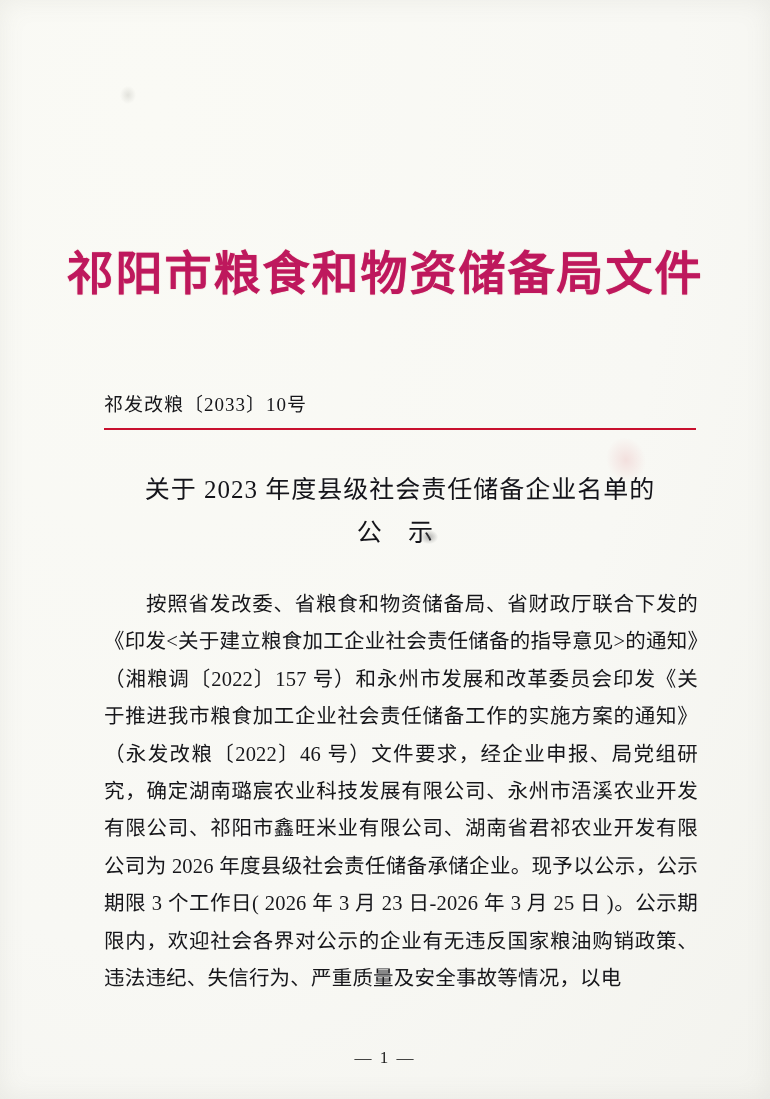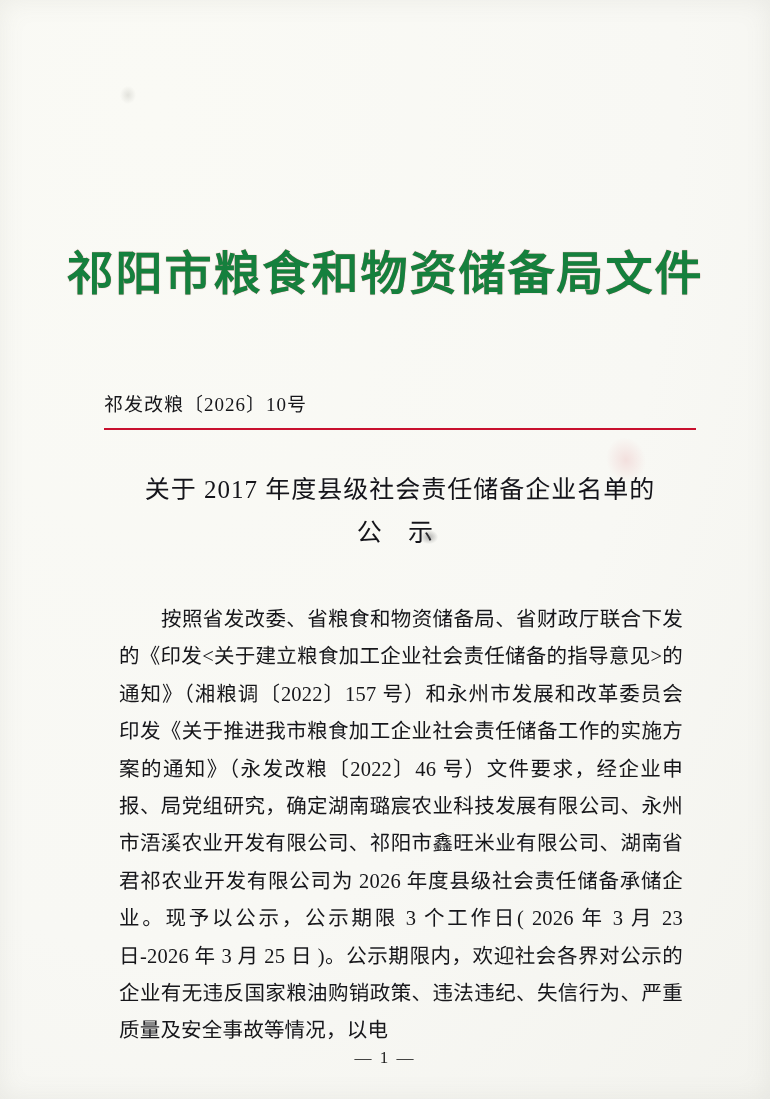--- a/index.html
+++ b/index.html
@@ -40,21 +40,21 @@
     height: 1099px;
   }
 
   
   .masthead {
     position: absolute;
     left: 0;
     top: 248px;
     width: 770px;
     text-align: center;
-    color: #15803d;
+    color: #be185d;
     font-family: "DejaVu Serif", "Liberation Serif", serif;
     font-weight: 700;
     font-size: 47px;
     letter-spacing: 2px;
     line-height: 1.1;
     text-shadow: 0 0 1px rgba(200,16,46,0.55);
     white-space: nowrap;
   }
 
   
@@ -108,21 +108,21 @@
     top: 586px;
     width: 594px;
     font-size: 20.5px;
     line-height: 37.4px;
     color: #16161a;
     letter-spacing: 0.2px;
     text-align: justify;
     text-justify: inter-character;
   }
   .body-text p {
-    margin: 15px;
+    margin: 0;
   }
   .body-text .indent {
     text-indent: 2.05em;
   }
 
   
   .page-number {
     position: absolute;
     left: 0;
     top: 1048px;
@@ -159,27 +159,27 @@
 <body>
 
 <div class="page">
   <div class="paper-tint"></div>
 
   <div class="content">
 
     <div class="masthead">祁阳市粮食和物资储备局文件</div>
 
     <div class="docnum-row">
-      <div class="docnum">祁发改粮〔2026〕10号</div>
+      <div class="docnum">祁发改粮〔2033〕10号</div>
     </div>
 
     <div class="red-rule"></div>
 
     <div class="title">
-      <span class="l1">关于 2017 年度县级社会责任储备企业名单的</span>
+      <span class="l1">关于 2023 年度县级社会责任储备企业名单的</span>
       <span class="l2">公 示</span>
     </div>
 
     <div class="body-text">
       <p class="indent">按照省发改委、省粮食和物资储备局、省财政厅联合下发的《印发&lt;关于建立粮食加工企业社会责任储备的指导意见&gt;的通知》（湘粮调〔2022〕157 号）和永州市发展和改革委员会印发《关于推进我市粮食加工企业社会责任储备工作的实施方案的通知》（永发改粮〔2022〕46 号）文件要求，经企业申报、局党组研究，确定湖南璐宸农业科技发展有限公司、永州市浯溪农业开发有限公司、祁阳市鑫旺米业有限公司、湖南省君祁农业开发有限公司为 2026 年度县级社会责任储备承储企业。现予以公示，公示期限 3 个工作日( 2026 年 3 月 23 日-2026 年 3 月 25 日 )。公示期限内，欢迎社会各界对公示的企业有无违反国家粮油购销政策、违法违纪、失信行为、严重质量及安全事故等情况，以电</p>
     </div>
 
     <div class="page-number">— 1 —</div>
 
     <div class="smudge smudge-a"></div>

